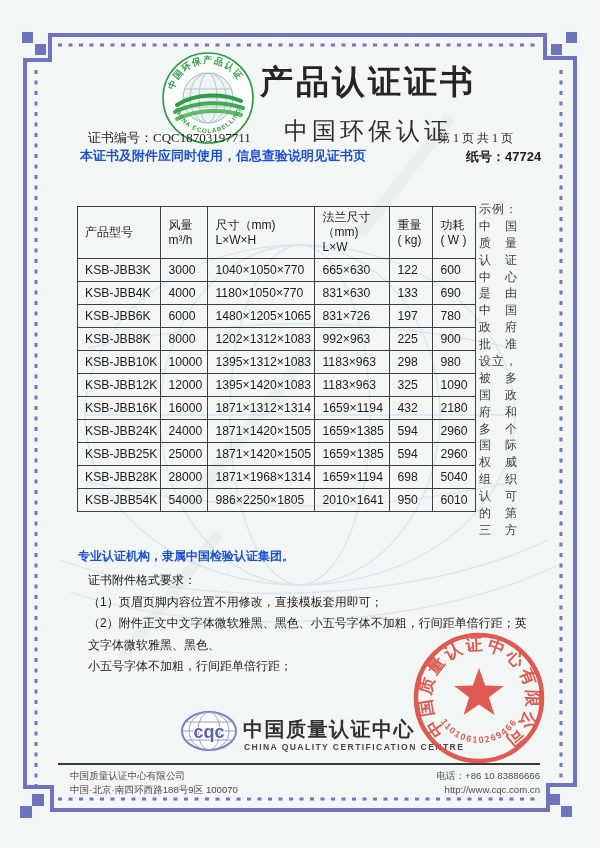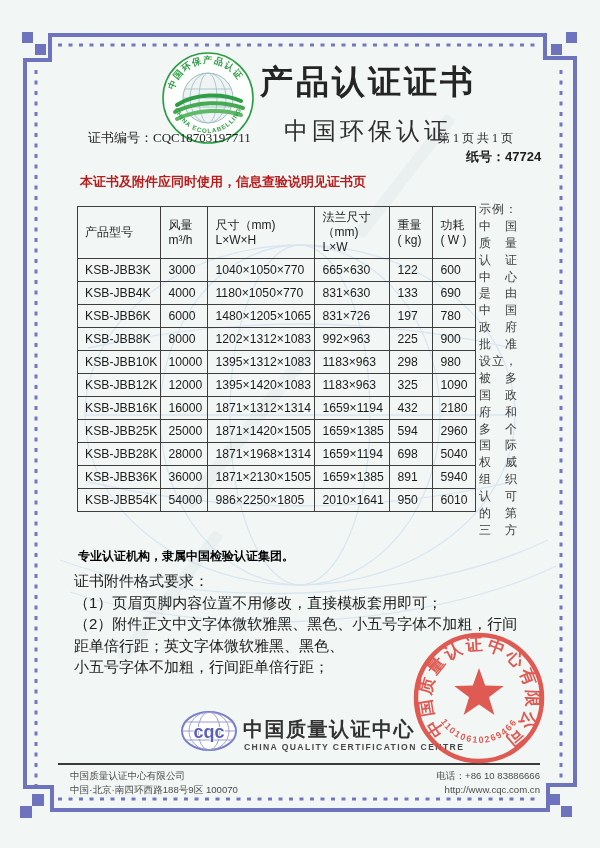--- a/index.html
+++ b/index.html
@@ -16,33 +16,33 @@
   #watermark{position:absolute;left:0;top:0;z-index:0;}
   .scratch{position:absolute;background:rgba(110,120,135,.055);transform:rotate(-52deg);border-radius:4px;z-index:0;}
   
   #eco-logo{left:162px;top:52px;}
   .title-block{left:248px;top:60px;width:240px;text-align:center;z-index:2;}
   .main-title{font-size:33px;font-weight:800;letter-spacing:3px;color:#252525;}
   .sub-title{font-size:24px;font-weight:500;letter-spacing:4px;color:#2d2d2d;margin-top:10px;}
   .serifline{font-family:"Liberation Serif", serif;font-size:13px;color:#1f1f1f;}
   #cert-line{left:88px;top:129px;z-index:2;}
   #page-info{left:438px;top:130px;z-index:2;font-size:12px;}
-  #usage-note{left:80px;top:147px;font-size:13px;font-weight:700;color:#b91c1c;z-index:2;margin-top:26px;}
+  #usage-note{left:80px;top:147px;font-size:13px;font-weight:700;color:#1d4ed8;z-index:2;}
   #paper-no{left:438px;top:148px;font-size:13px;font-weight:700;color:#1c1c1c;z-index:2;margin-left:28px;}
   
   #spec-table{left:77px;top:206px;z-index:2;border-collapse:collapse;table-layout:fixed;background:transparent;}
   #spec-table th,#spec-table td{border:1px solid #3e3e3e;font-weight:400;}
   #spec-table th{font-size:12px;line-height:15px;text-align:left;padding:3px 4px 3px 7px;color:#1d1d1d;vertical-align:middle;}
   #spec-table td{font-size:12.2px;color:#1b1b1b;padding:2px 3px 2px 7px;height:18px;line-height:18px;white-space:nowrap;}
   
   #side-note{left:479px;top:201px;width:38px;z-index:2;font-size:12px;color:#3d3d3d;}
   #side-note .vline{display:flex;justify-content:space-between;height:16.9px;line-height:16.9px;}
   
-  #agency-note{left:78px;top:548px;font-size:12px;font-weight:600;color:#000000;z-index:2;}
-  #format-notes{left:74px;top:570px;width:450px;font-size:15px;color:#202020;line-height:21.5px;z-index:2;font-weight:500;}
+  #agency-note{left:78px;top:548px;font-size:12px;font-weight:600;color:#1d4ed8;z-index:2;}
+  #format-notes{left:88px;top:570px;width:450px;font-size:12px;color:#202020;line-height:21.5px;z-index:2;font-weight:500;}
   
   #cqc-logo{left:179px;top:708px;z-index:2;}
   #cqc-name-cn{left:243px;top:716px;font-size:20px;font-weight:700;letter-spacing:1.5px;color:#323232;z-index:2;}
   #cqc-name-en{left:244px;top:742px;font-size:8.6px;font-weight:700;letter-spacing:1.4px;color:#474747;z-index:2;}
   #divider{left:58px;top:763px;width:482px;height:2px;background:#3a3a3a;z-index:2;}
   .footer-text{font-size:9.6px;line-height:14px;color:#4c4c4c;z-index:2;}
   #footer-left{left:70px;top:769px;}
   #footer-right{left:320px;top:769px;width:220px;text-align:right;}
   
   #seal{left:408px;top:627px;z-index:5;opacity:.9;}
@@ -213,42 +213,42 @@
       </tr>
       <tr>
         <td>KSB-JBB16K</td>
         <td>16000</td>
         <td>1871×1312×1314</td>
         <td>1659×1194</td>
         <td>432</td>
         <td>2180</td>
       </tr>
       <tr>
+        <td>KSB-JBB24K</td>
+        <td>24000</td>
+        <td>1871×1420×1505</td>
+        <td>1659×1385</td>
+        <td>594</td>
+        <td>2960</td>
+      </tr>
+      <tr>
         <td>KSB-JBB25K</td>
         <td>25000</td>
         <td>1871×1420×1505</td>
         <td>1659×1385</td>
         <td>594</td>
         <td>2960</td>
       </tr>
       <tr>
         <td>KSB-JBB28K</td>
         <td>28000</td>
         <td>1871×1968×1314</td>
         <td>1659×1194</td>
         <td>698</td>
         <td>5040</td>
-      </tr>
-      <tr>
-        <td>KSB-JBB36K</td>
-        <td>36000</td>
-        <td>1871×2130×1505</td>
-        <td>1659×1385</td>
-        <td>891</td>
-        <td>5940</td>
       </tr>
       <tr>
         <td>KSB-JBB54K</td>
         <td>54000</td>
         <td>986×2250×1805</td>
         <td>2010×1641</td>
         <td>950</td>
         <td>6010</td>
       </tr>
     </tbody>

